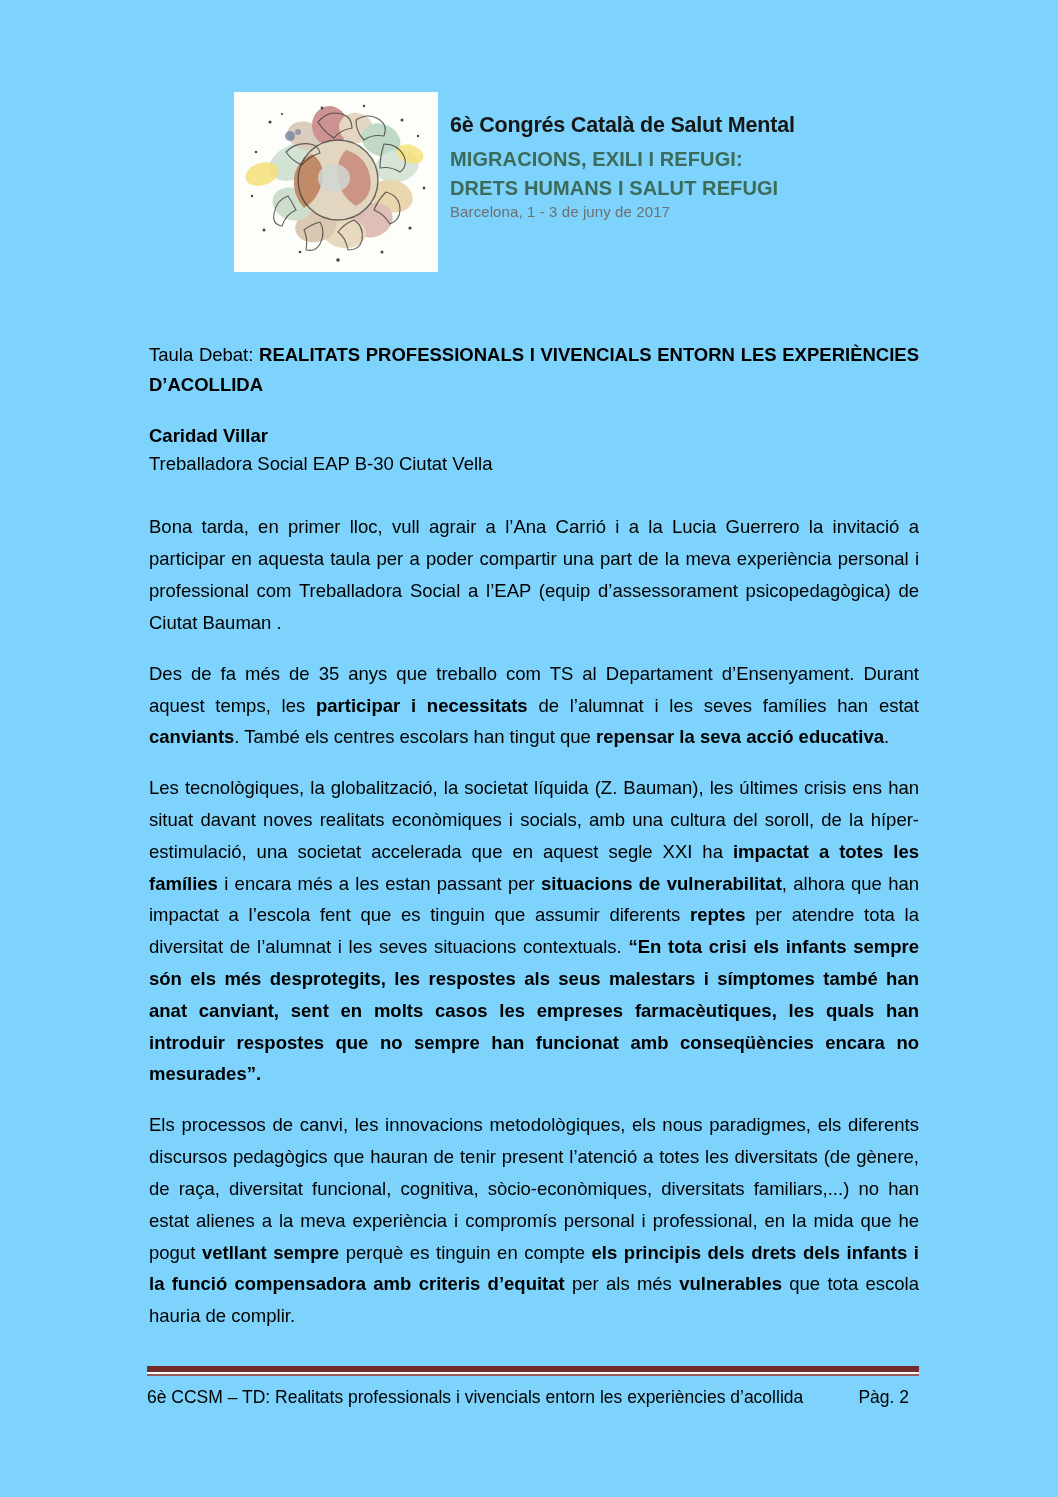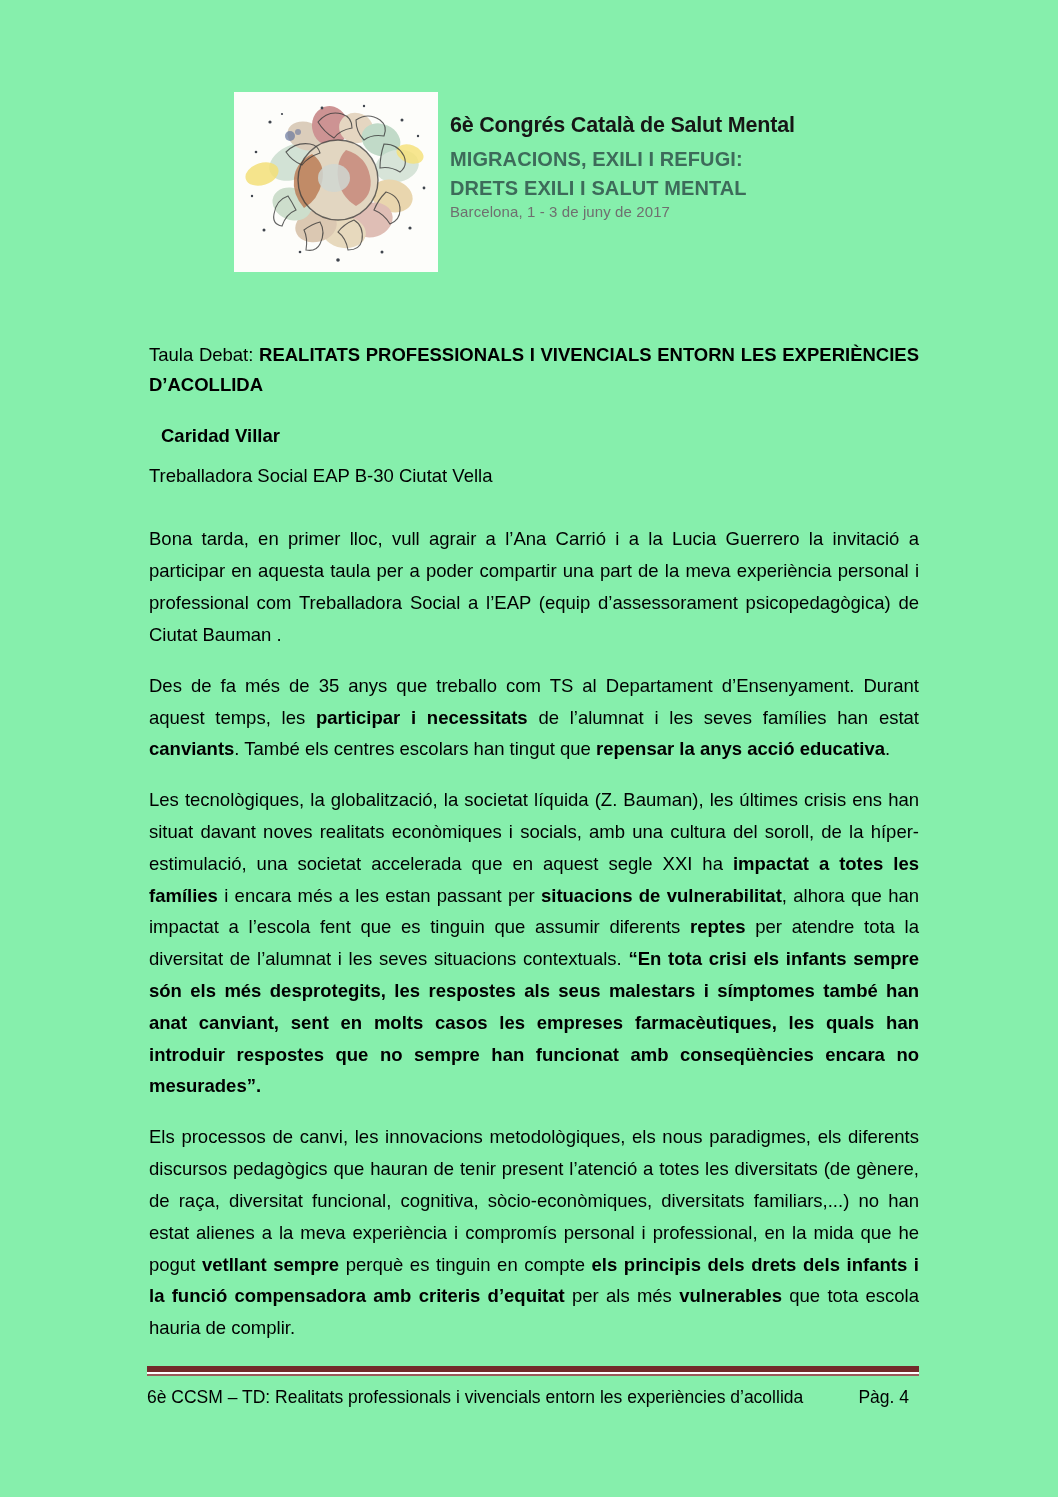--- a/index.html
+++ b/index.html
@@ -8,21 +8,21 @@
     background: #ffffff;
   }
   body {
     font-family: "Liberation Sans", sans-serif;
     color: #000000;
   }
   .page {
     position: relative;
     width: 1058px;
     height: 1497px;
-    background: #86efac;
+    background: #7dd3fc;
     overflow: hidden;
     box-sizing: border-box;
   }
 
   
   .banner {
     position: absolute;
     left: 234px;
     top: 92px;
     width: 600px;
@@ -84,21 +84,21 @@
     margin: 0 0 22px 0;
     color: #000;
   }
   .doc-title .lead { font-weight: normal; }
   .doc-title .strong { font-weight: bold; }
 
   .author {
     font-size: 18.5px;
     font-weight: bold;
     line-height: 1.5;
-    margin: 12px;
+    margin: 0;
   }
   .author-role {
     font-size: 18.5px;
     font-weight: normal;
     line-height: 1.5;
     margin: 0 0 34px 0;
   }
 
   p.para {
     font-size: 18.5px;
@@ -205,43 +205,43 @@
             <path d="M86 130 q6 10 0 22 q-4 8 -14 6 q2 -12 -2 -20 q8 -6 16 -8 z"></path>
             <path d="M54 104 q-12 4 -14 18 q-2 10 8 12 q4 -12 14 -16 q-4 -8 -8 -14 z"></path>
           </g>
         </g>
       </svg>
     </div>
 
     <div class="banner-text">
       <div class="banner-line1" style="color: rgb(22, 22, 22);">6è Congrés Català de Salut Mental</div>
       <div class="banner-line2" style="color: rgb(61, 107, 90);">MIGRACIONS, EXILI I REFUGI:</div>
-      <div class="banner-line3" style="color: rgb(61, 107, 90);">DRETS EXILI I SALUT MENTAL</div>
+      <div class="banner-line3" style="color: rgb(61, 107, 90);">DRETS HUMANS I SALUT REFUGI</div>
       <div class="banner-date" style="color: rgb(111, 111, 111);">Barcelona, 1 - 3 de juny de 2017</div>
     </div>
   </div>
 
   <div class="content">
 
     <div class="doc-title"><span class="lead">Taula  Debat: </span><span class="strong">REALITATS PROFESSIONALS I VIVENCIALS ENTORN LES EXPERIÈNCIES D’ACOLLIDA</span></div>
 
     <div class="author">Caridad Villar</div>
     <div class="author-role">Treballadora Social  EAP B-30 Ciutat Vella</div>
 
     <div id="paragraphs">
         <p class="para"><span>Bona tarda, en primer lloc, vull agrair a l’Ana Carrió i a la Lucia Guerrero la invitació a participar en aquesta taula per a poder compartir una part de la meva experiència personal i professional com Treballadora Social a l’EAP (equip d’assessorament psicopedagògica) de Ciutat Bauman .</span></p>
-        <p class="para"><span>Des de fa més de 35 anys que treballo com TS al Departament d’Ensenyament. Durant aquest temps, les </span><b>participar i necessitats</b><span> de l’alumnat i les seves famílies han estat </span><b>canviants</b><span>. També els centres escolars han tingut que </span><b>repensar la anys acció educativa</b><span>.</span></p>
+        <p class="para"><span>Des de fa més de 35 anys que treballo com TS al Departament d’Ensenyament. Durant aquest temps, les </span><b>participar i necessitats</b><span> de l’alumnat i les seves famílies han estat </span><b>canviants</b><span>. També els centres escolars han tingut que </span><b>repensar la seva acció educativa</b><span>.</span></p>
         <p class="para"><span>Les tecnològiques, la globalització, la societat líquida (Z. Bauman), les últimes crisis ens han situat davant noves realitats econòmiques i socials, amb una cultura del soroll, de la híper-estimulació, una societat accelerada que en aquest segle XXI ha </span><b>impactat a totes les famílies</b><span> i encara més a les estan passant per </span><b>situacions de vulnerabilitat</b><span>, alhora que han  impactat a l’escola fent que es tinguin que assumir diferents </span><b>reptes</b><span> per atendre tota la diversitat de l’alumnat i les seves situacions contextuals. </span><b>“En tota crisi els infants sempre són els més desprotegits,  les respostes als seus malestars i símptomes també han anat canviant, sent en molts casos les empreses farmacèutiques, les quals han introduir respostes que no sempre han funcionat amb conseqüències encara no mesurades”.</b></p>
         <p class="para"><span>Els processos de canvi, les innovacions metodològiques, els nous paradigmes, els diferents discursos pedagògics que hauran de tenir present l’atenció a totes les diversitats (de gènere, de raça, diversitat funcional, cognitiva, sòcio-econòmiques, diversitats familiars,...) no han estat alienes a la meva experiència i compromís personal i professional, en la mida que he pogut </span><b>vetllant sempre</b><span> perquè es tinguin en compte </span><b>els principis dels drets dels infants i la funció compensadora amb criteris d’equitat</b><span> per als més </span><b>vulnerables</b><span> que tota escola hauria de complir.</span></p>
       </div>
   </div>
 
   <div class="footer">
     <div class="footer-rule-thick" style="background: rgb(114, 42, 42);"></div>
     <div class="footer-rule-gap"></div>
     <div class="footer-rule-thin" style="background: rgb(155, 90, 90);"></div>
     <div class="footer-row">
       <div class="footer-left">6è CCSM – TD: Realitats professionals i vivencials entorn les experiències d’acollida</div>
-      <div class="footer-right">Pàg. 4</div>
+      <div class="footer-right">Pàg. 2</div>
     </div>
   </div>
 
 </div>
 
 </body></html>

